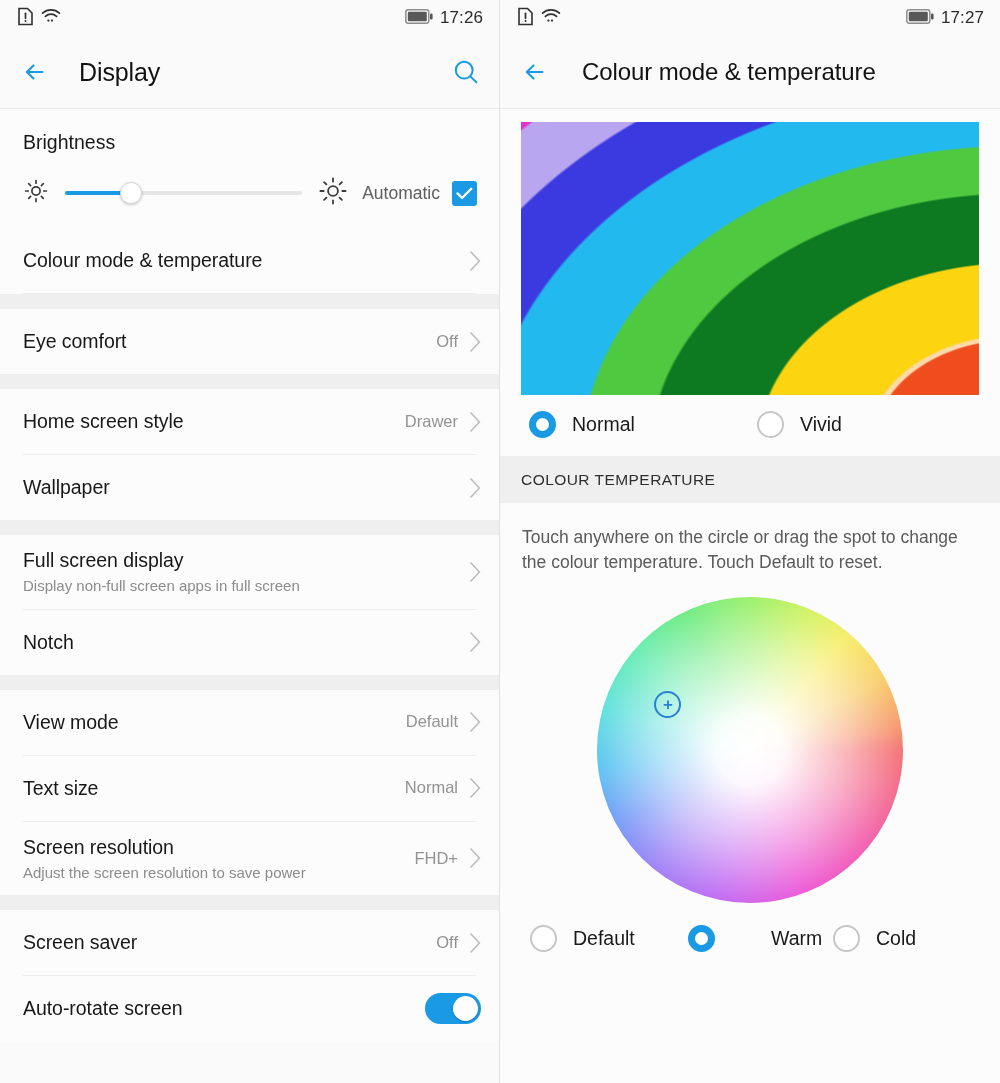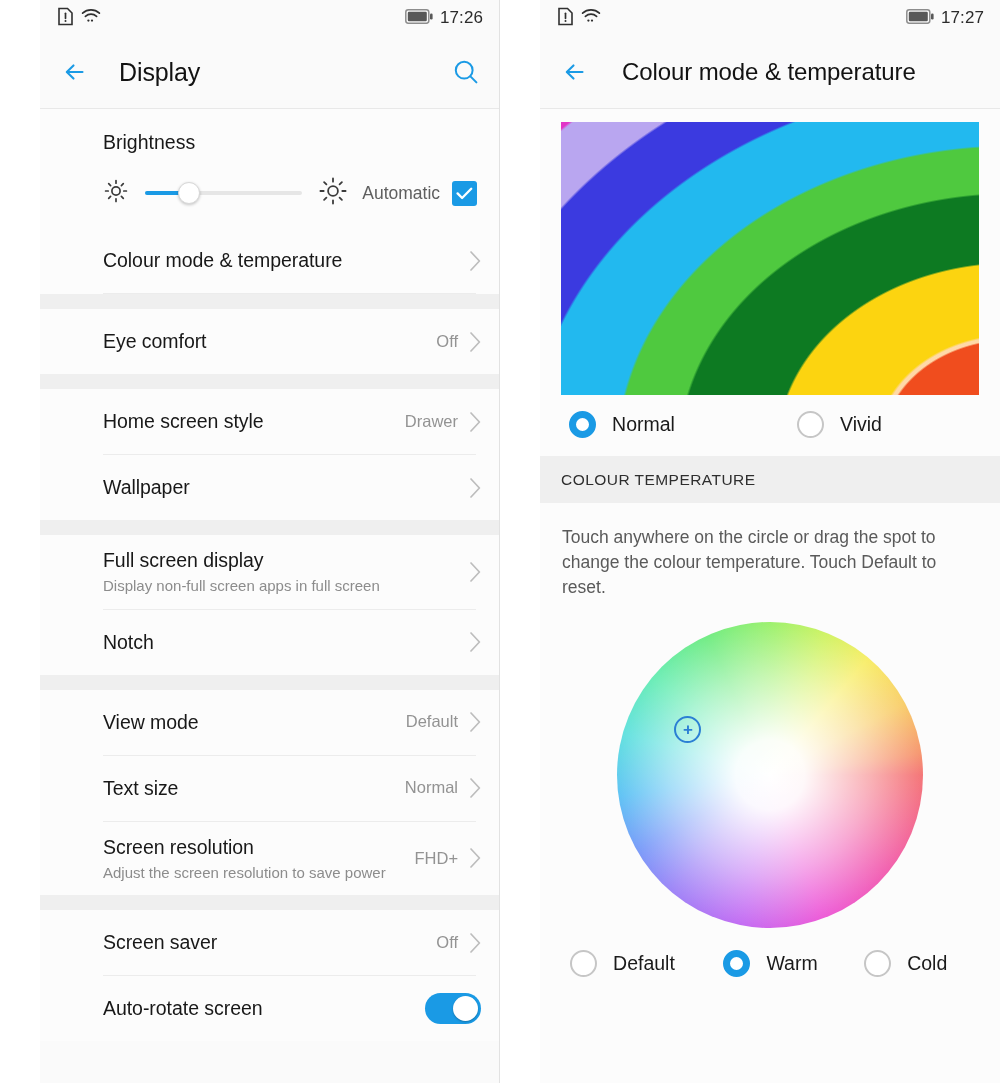--- a/index.html
+++ b/index.html
@@ -4,21 +4,21 @@
 <style>
   * { margin:0; padding:0; box-sizing:border-box; }
   html, body { width:1000px; height:1083px; }
   body {
     font-family: "Liberation Sans", sans-serif;
     background:#ffffff;
     display:flex;
     overflow:hidden;
     -webkit-font-smoothing:antialiased;
   }
-  .panel { width:500px; height:1083px; position:relative; background:#fafafa; overflow:hidden;margin-left:40px; }
+  .panel { width:500px; height:1083px; position:relative; background:#fafafa; overflow:hidden; }
   .panel.left { border-right:1px solid #e2e2e2; }
 
   
   .statusbar {
     height:36px; background:#fafafa;
     display:flex; align-items:center; justify-content:space-between;
     padding:0 16px 0 18px;
   }
   .sb-left { display:flex; align-items:center; gap:8px; }
   .sb-right { display:flex; align-items:center; gap:7px; }
@@ -33,21 +33,21 @@
   }
   .back-arrow { width:30px; height:30px; flex:0 0 auto; cursor:pointer; }
   .ab-title {
     font-size:25px; color:#121212; margin-left:27px; flex:1 1 auto;
     white-space:nowrap; letter-spacing:-0.1px;
   }
   .ab-title.small { font-size:24px; margin-left:30px; }
   .search-icon { width:30px; height:30px; flex:0 0 auto; cursor:pointer; }
 
   
-  .group { background:#fcfcfc;padding-left:40px; }
+  .group { background:#fcfcfc; }
   .gap { height:15px; background:#efefef; }
   .row {
     display:flex; align-items:center;
     padding:0 18px 0 23px;
     min-height:65px;
     background:#fcfcfc;
     position:relative;
   }
   .row .texts { flex:1 1 auto; padding:12px 0; }
   .row .title { font-size:19.5px; color:#181818; line-height:1.35; letter-spacing:-0.05px;}
@@ -444,21 +444,21 @@
           <span class="plus">+</span>
         </span>
       </div>
     </div>
 
     <div class="temp-radio-row" id="temp-radio-row">
         <div class="radio-item" style="width:158px;">
           <span class="radio"></span>
           <span class="radio-label">Default</span>
         </div>
-        <div class="radio-item" style="width:145px;">
+        <div class="radio-item" style="width:145px;gap:40px;">
           <span class="radio on"></span>
           <span class="radio-label">Warm</span>
         </div>
         <div class="radio-item" style="width:140px;">
           <span class="radio"></span>
           <span class="radio-label">Cold</span>
         </div>
       </div>
 
     <div class="filler"></div>

